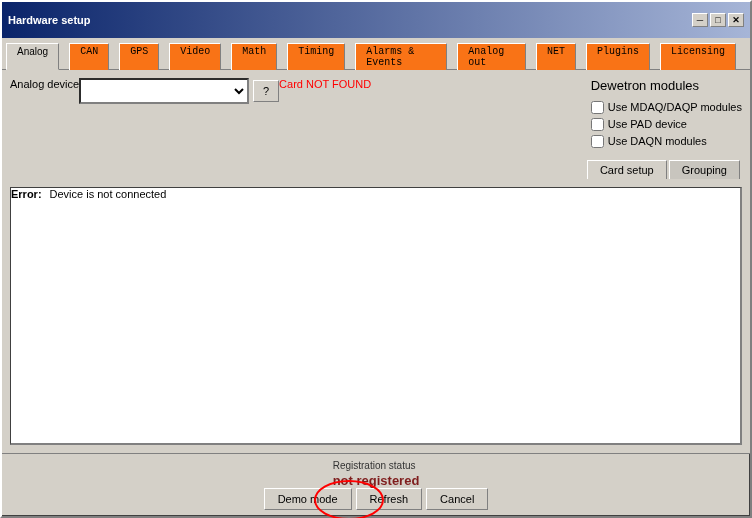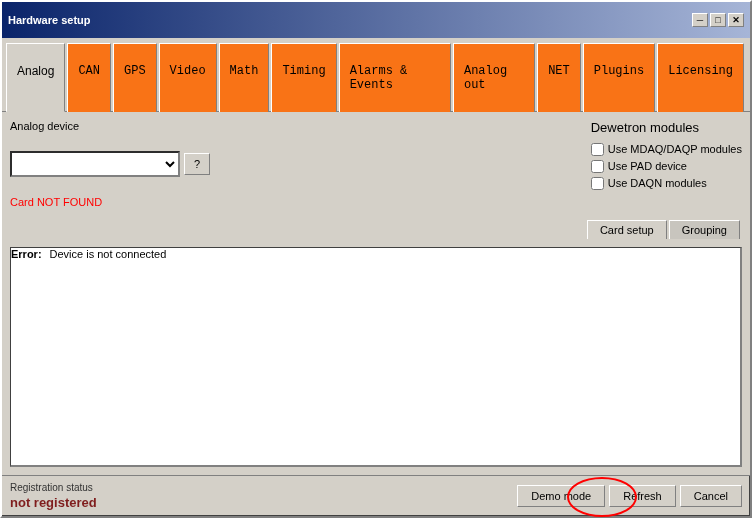--- a/index.html
+++ b/index.html
@@ -63,27 +63,27 @@
     }
 
     .tab-bar {
       display: flex;
       padding: 4px 4px 0 4px;
       background: #d4d0c8;
       flex-shrink: 0;
     }
 
     .tab {
-      padding: 20px 10px;
+      padding: 2px 10px;
       border: 1px solid #808080;
       border-bottom: none;
       background: #d4d0c8;
       cursor: pointer;
-      font-size: 12px;
-      margin-right: 2px;
+      font-size: 10px;
+      margin-right: 10px;
       position: relative;
       top: 1px;
       border-top: 1px solid #ffffff;
       border-left: 1px solid #ffffff;
     }
 
     .tab.active {
       background: #d4d0c8;
       border-bottom: 1px solid #d4d0c8;
       z-index: 1;
@@ -107,22 +107,22 @@
     }
 
     .top-section {
       display: flex;
       justify-content: space-between;
       align-items: flex-start;
     }
 
     .analog-device-section {
       display: flex;
-      flex-direction: column;
-      gap: 19px;
+      flex-direction: row;
+      gap: 0;
     }
 
     .section-label {
       font-size: 11px;
       font-weight: normal;
     }
 
     .device-row {
       display: flex;
       align-items: center;
@@ -235,20 +235,21 @@
       font-weight: bold;
     }
 
     .bottom-bar {
       display: flex;
       justify-content: space-between;
       align-items: center;
       padding: 6px 8px;
       flex-shrink: 0;
       border-top: 1px solid #808080;
+      flex-direction: column;
     }
 
     .registration-section {
       display: flex;
       flex-direction: column;
       gap: 2px;
     }
 
     .reg-status-label {
       font-size: 10px;

